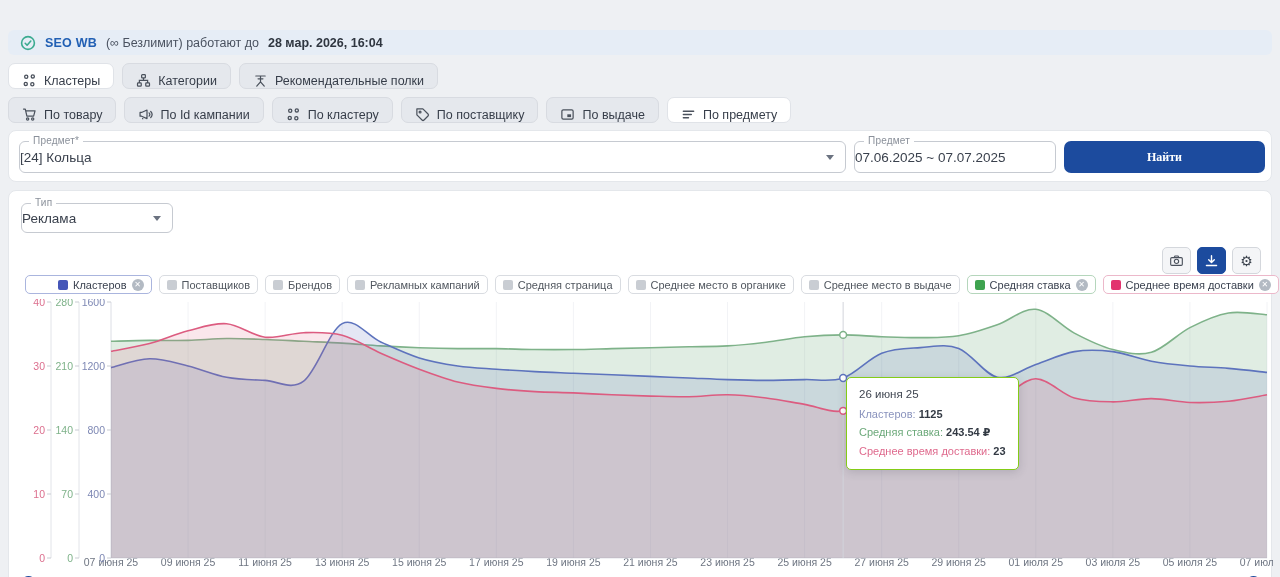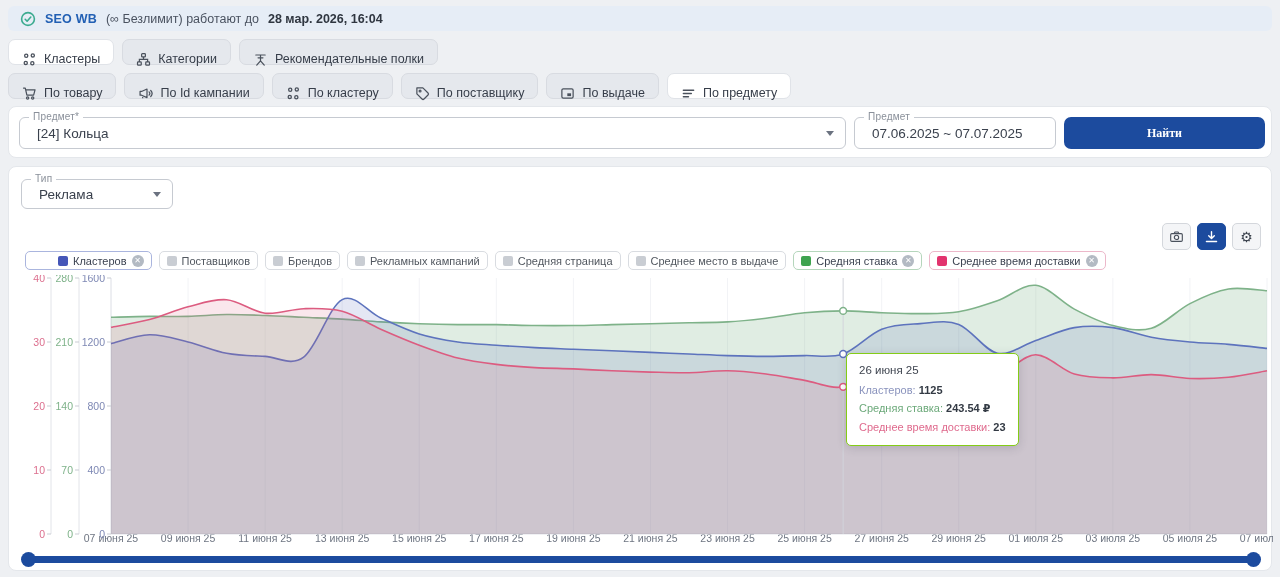--- a/index.html
+++ b/index.html
@@ -2,46 +2,46 @@
 <html><head>
 <meta charset="utf-8">
 <style>
   * { box-sizing: border-box; margin: 0; padding: 0; }
   html,body { width:1280px; height:577px; }
   body {
     background:#eef0f3;
     font-family:"Liberation Sans","DejaVu Sans",sans-serif;
     color:#3b4250; font-size:13px; overflow:hidden; position:relative;
   }
-  .abs { position:absolute; }
+  .abs { position:absolute;margin-top:24px; }
 
   
   .topbar { left:8px; top:6px; width:1264px; height:25px; background:#e6edf6;
     border-radius:6px; display:flex; align-items:center; padding:0 12px; gap:9px; font-size:12.5px; }
   .topbar .brand { color:#2260b4; font-weight:bold; letter-spacing:.2px; }
   .topbar .plan { color:#4a5260; }
   .topbar .deadline { color:#2f3640; font-weight:bold; }
 
   
   .tabrow { left:8px; display:flex; gap:8px; height:26px; }
-  .tab { display:flex; align-items:flex-start; gap:7px; padding:12px 13px; height:26px;
+  .tab { display:flex; align-items:flex-end; gap:7px; padding:0 13px; height:26px;
     background:#e5e8ed; border:1px solid #d8dbe1; border-radius:7px; font-size:12.5px;
     color:#363d49; cursor:pointer; white-space:nowrap; }
   .tab.active { background:#fff; border-color:#e0e3e8; }
   .ticon { display:inline-flex; width:15px; height:15px; color:#4a515c; }
   .ticon svg { width:100%; height:100%; }
 
   
   .card { left:8px; width:1264px; background:#fff; border:1px solid #e4e7eb; border-radius:8px; }
   .filter-card { top:106px; height:52px; }
   .chart-card { top:166px; height:405px; }
 
   
   .field { position:absolute; height:32px; border:1px solid #c6cad1; border-radius:6px;
-    background:#fff; display:flex; align-items:center; padding:0 17px; font-size:13.5px; color:#3a414d; }
+    background:#fff; display:flex; align-items:center; padding:0 0; font-size:13.5px; color:#3a414d; }
   .field .flabel { position:absolute; top:-7px; left:9px; background:#fff; padding:0 4px;
     font-size:10px; color:#8a909a; letter-spacing:.2px; }
   .caret { position:absolute; right:11px; top:13px; width:0; height:0;
     border-left:4.5px solid transparent; border-right:4.5px solid transparent; border-top:5px solid #6b7280; }
   .btn-primary { position:absolute; background:#1c4b9e; border:none; border-radius:7px;
     color:#fff; font-weight:bold; font-size:12px; cursor:pointer; font-family:Liberation Serif, serif; }
 
   
   .tool-btns { position:absolute; right:10px; top:56px; display:flex; gap:6px; }
   .tool-btn { width:29px; height:27px; border:1px solid #d4d7dc; border-radius:5px; background:#f4f5f7;
@@ -237,20 +237,24 @@
         <span class="sq"></span>
         <span>Брендов</span>
       </div>
       <div class="chip">
         <span class="sq"></span>
         <span>Рекламных кампаний</span>
       </div>
       <div class="chip">
         <span class="sq"></span>
         <span>Средняя страница</span>
+      </div>
+      <div class="chip">
+        <span class="sq"></span>
+        <span>Среднее место в органике</span>
       </div>
       <div class="chip">
         <span class="sq"></span>
         <span>Среднее место в выдаче</span>
       </div>
       <div class="chip active" style="border-color: rgb(181, 214, 188);">
         <span class="sq" style="background: rgb(62, 163, 79);"></span>
         <span>Средняя ставка</span>
         <span class="close">✕</span>
       </div>

